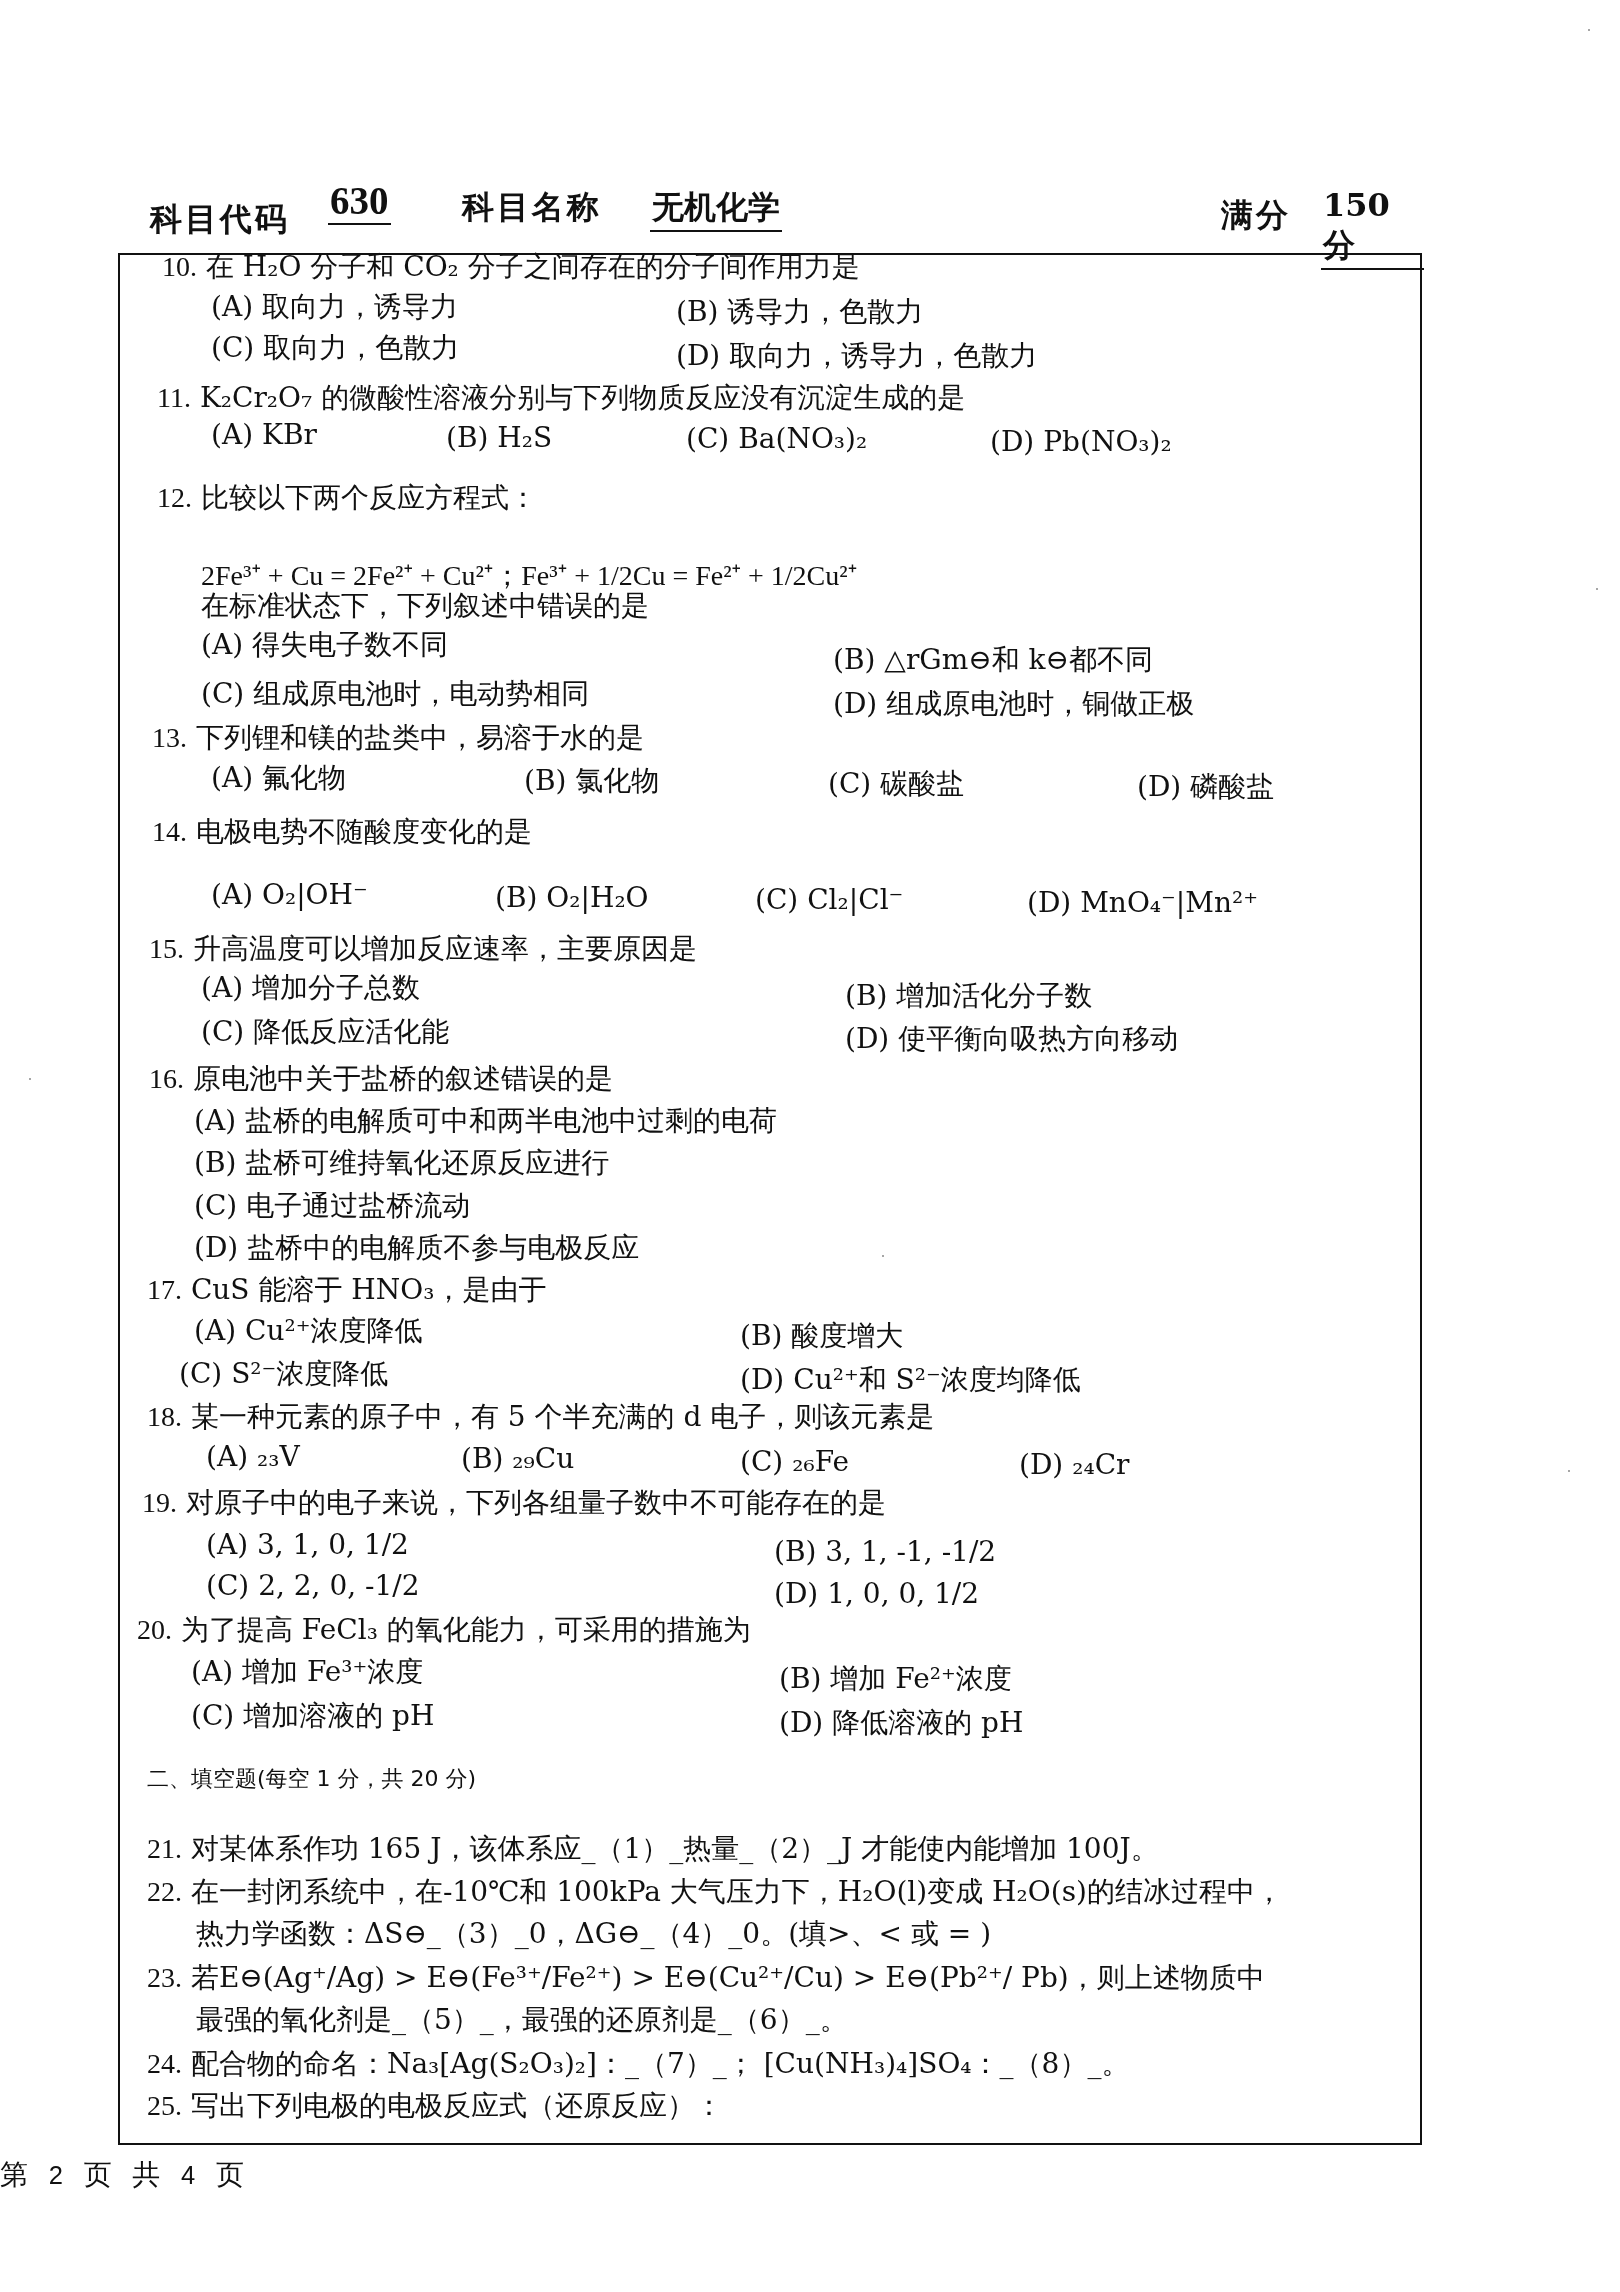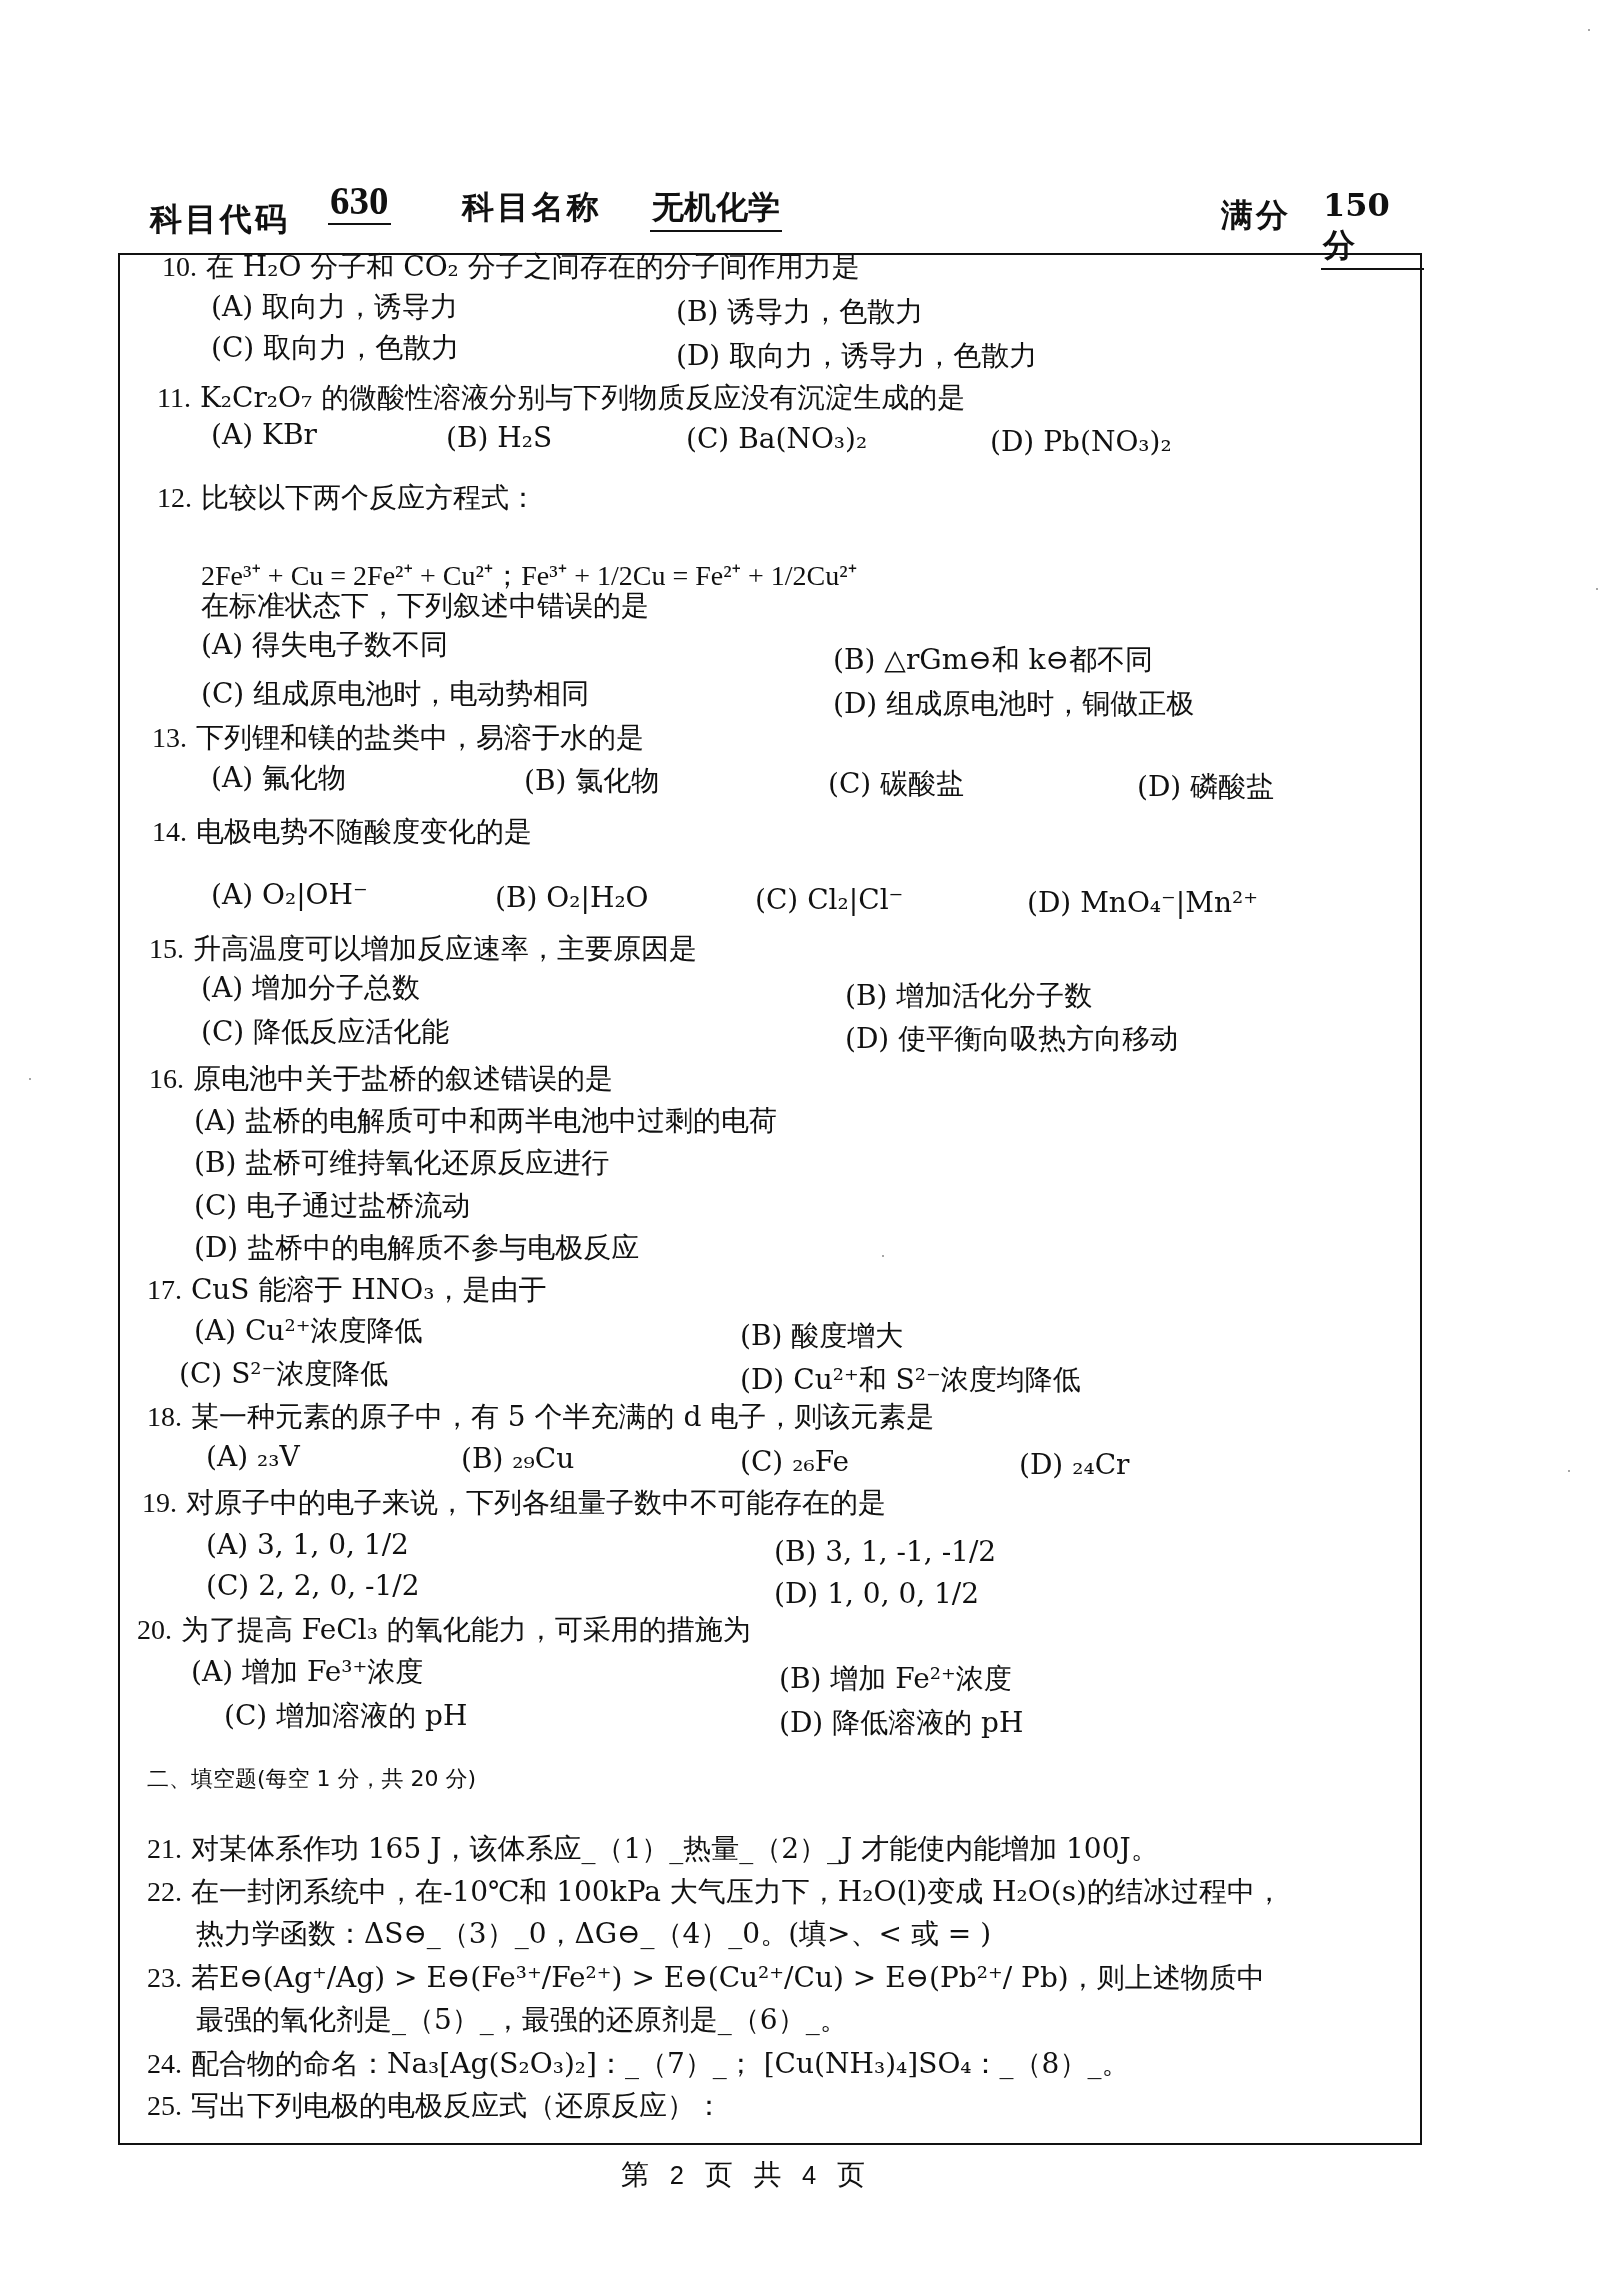--- a/index.html
+++ b/index.html
@@ -23,21 +23,21 @@
   .line {
     position: absolute; font-size: 28px; white-space: nowrap; line-height: 35px;
   }
   .qn { font-family: "Liberation Serif", serif; }
   .opt { position: absolute; font-size: 28px; white-space: nowrap; line-height: 35px; }
   .section {
     position: absolute; font-size: 22px; font-weight: normal; white-space: nowrap;
     font-family: "DejaVu Sans", "Liberation Sans", sans-serif;
   }
   .footer {
-    position: absolute; top: 2156px; left: 0; width: 1492px; text-align: center;
+    position: absolute; top: 2156px; left: 0; width: 1492px; text-align: left;
     font-size: 28px; letter-spacing: 5.9px;
   }
   .footer .num { font-family: "Liberation Sans", sans-serif; font-size: 25.5px; }
   .speck { position: absolute; width: 2px; height: 2px; background: #888; border-radius: 1px; }
 </style>
 </head>
 <body>
 
 <div class="header">
   <span class="lbl" style="left:0;margin-top:12px;">科目代码</span>
@@ -141,21 +141,21 @@
 <div class="opt" style="left:774px; top:1534px;"><span>(B)</span> <span>3, 1, -1, -1/2</span></div>
 <div class="opt" style="left:206px; top:1568px;"><span>(C)</span> <span>2, 2, 0, -1/2</span></div>
 <div class="opt" style="left:774px; top:1576px;"><span>(D)</span> <span>1, 0, 0, 1/2</span></div>
 
 <div class="line" style="left:137px; top:1612px;">
   <span class="qn">20.</span>
   <span>为了提高 FeCl₃ 的氧化能力，可采用的措施为</span>
 </div>
 <div class="opt" style="left:191px; top:1654px;"><span>(A)</span> <span>增加 Fe³⁺浓度</span></div>
 <div class="opt" style="left:779px; top:1661px;"><span>(B)</span> <span>增加 Fe²⁺浓度</span></div>
-<div class="opt" style="left:191px; top:1698px;margin-left:33px;"><span>(C)</span> <span>增加溶液的 pH</span></div>
+<div class="opt" style="left:191px; top:1698px;"><span>(C)</span> <span>增加溶液的 pH</span></div>
 <div class="opt" style="left:779px; top:1705px;"><span>(D)</span> <span>降低溶液的 pH</span></div>
 
 <div class="section" style="left:147px; top:1764px;">二、填空题(每空 1 分，共 20 分)</div>
 
 <div class="line" style="left:147px; top:1831px;">
   <span class="qn">21.</span>
   <span>对某体系作功 165 J，该体系应_（1）_热量_（2）_J 才能使内能增加 100J。</span>
 </div>
 
 <div class="line" style="left:147px; top:1874px;">

